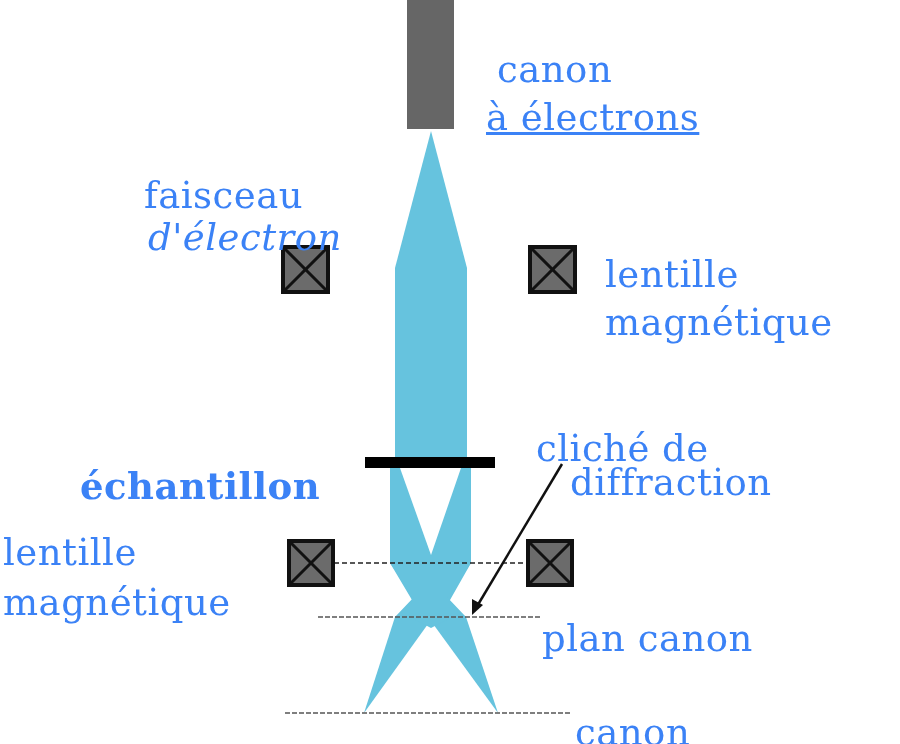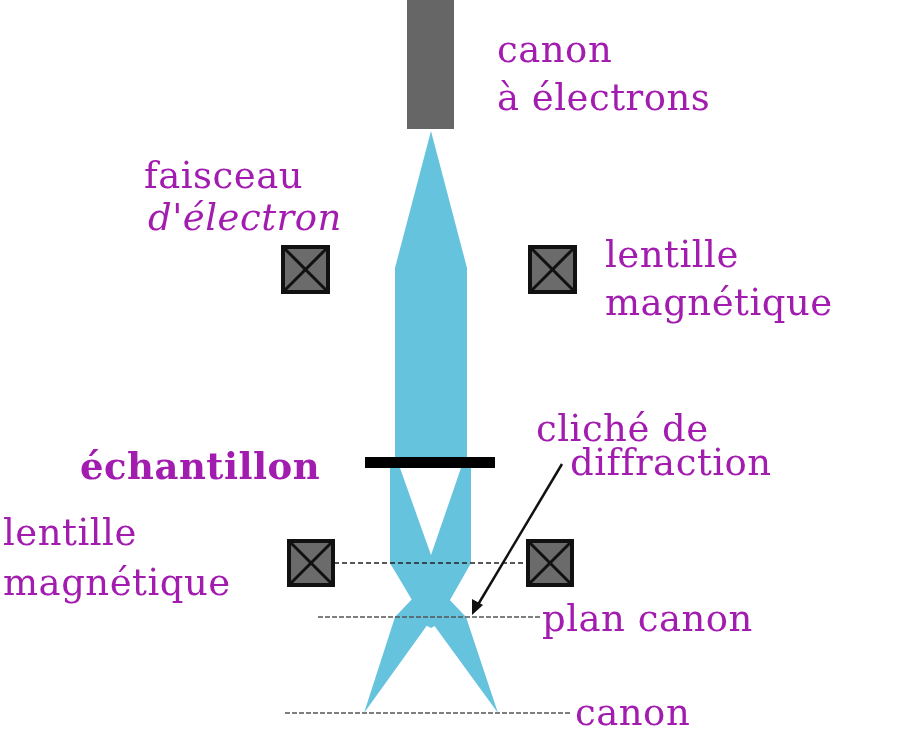--- a/index.html
+++ b/index.html
@@ -3,23 +3,24 @@
   <meta charset="utf-8">
   <style>
     html, body { margin: 0; padding: 0; background: #ffffff; }
     body { width: 900px; height: 744px; position: relative; overflow: hidden; }
     #diagram { position: absolute; left: 0; top: 0; width: 900px; height: 744px; }
     .lbl {
       position: absolute;
       font-family: "DejaVu Serif", "Liberation Serif", serif;
       font-size: 37px;
       line-height: 46px;
-      color: #a21caf;
+      color: #3b82f6;
       white-space: nowrap;
       letter-spacing: 0.5px;
+      margin-top: 20px;
     }
   </style>
 </head>
 <body>
 
 <svg id="diagram" viewBox="0 0 900 744" xmlns="http://www.w3.org/2000/svg">
 
   <rect x="407" y="0" width="47" height="129" fill="#666666"></rect>
 
   <polygon points="431,131 467,268 467,460 395,460 395,268" fill="#66c3de"></polygon>
@@ -67,21 +68,21 @@
 
   <line x1="285" y1="713" x2="570" y2="713" stroke="#555555" stroke-width="1.5" stroke-dasharray="5,2"></line>
 
   <g>
     <line x1="562" y1="464" x2="476" y2="608" stroke="#111111" stroke-width="2.5"></line>
     <polygon points="472,615 472,599 483,605" fill="#111111"></polygon>
   </g>
 </svg>
 
 <div class="lbl" style="left:497px; top:27px;">canon</div>
-<div class="lbl" style="left:497px; top:75px;">à électrons</div>
+<div class="lbl" style="left:486px; top:75px;text-decoration:underline;">à électrons</div>
 
 <div class="lbl" style="left:144px; top:153px;">faisceau</div>
 <div class="lbl" style="left:148px; top:195px;font-style:italic;">d'électron</div>
 
 <div class="lbl" style="left:605px; top:232px;">lentille</div>
 <div class="lbl" style="left:605px; top:280px;">magnétique</div>
 
 <div class="lbl" style="left:80px; top:443px;font-weight:bold;">échantillon</div>
 
 <div class="lbl" style="left:536px; top:406px;">cliché de</div>

